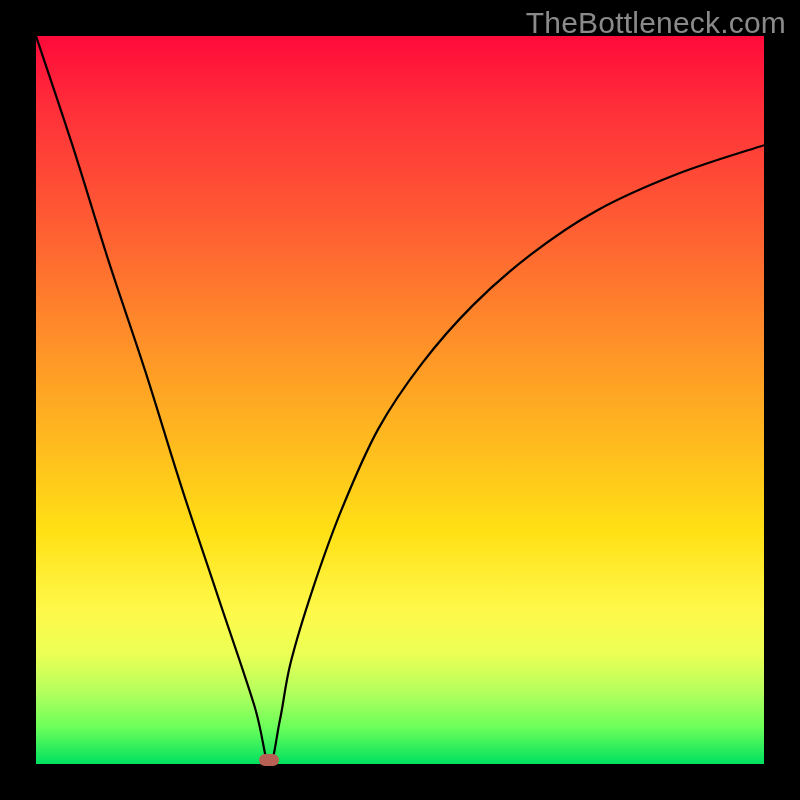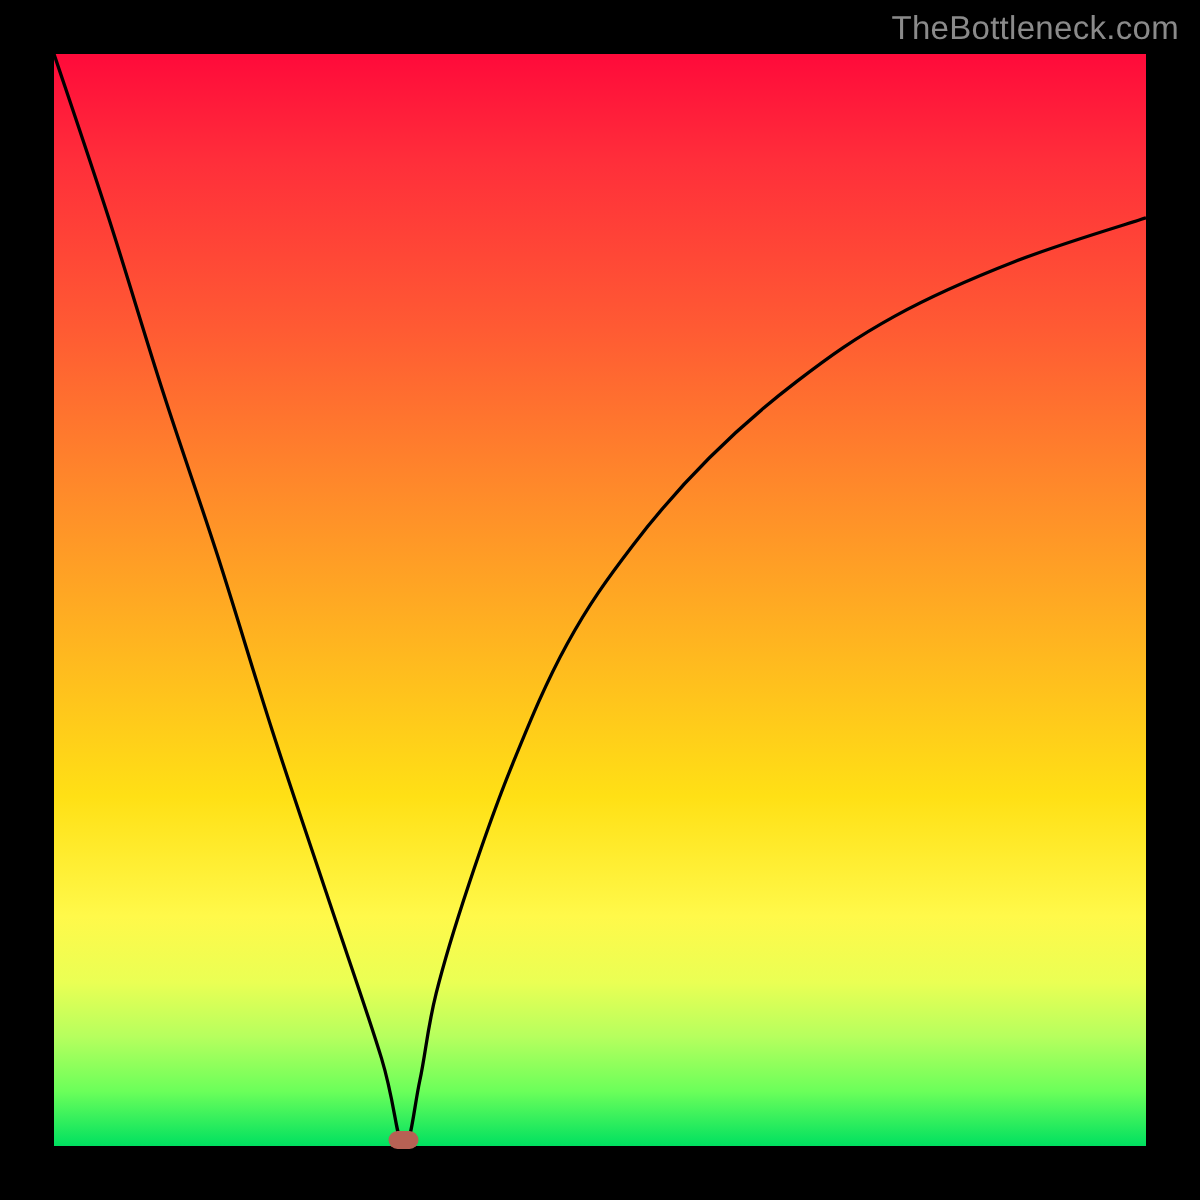--- a/index.html
+++ b/index.html
@@ -39,21 +39,21 @@
       #b6ff5e 90%,
       #6bff5a 95%,
       #00e060 100%
     );
   }
   .watermark {
     position: absolute;
     top: 6px;
     right: 14px;
     color: #8a8a8a;
-    font-size: 22px;
+    font-size: 30px;
     letter-spacing: 0.2px;
     user-select: none;
   }
   svg.curve {
     position: absolute;
     left: 0;
     top: 0;
     width: 728px;
     height: 728px;
   }

